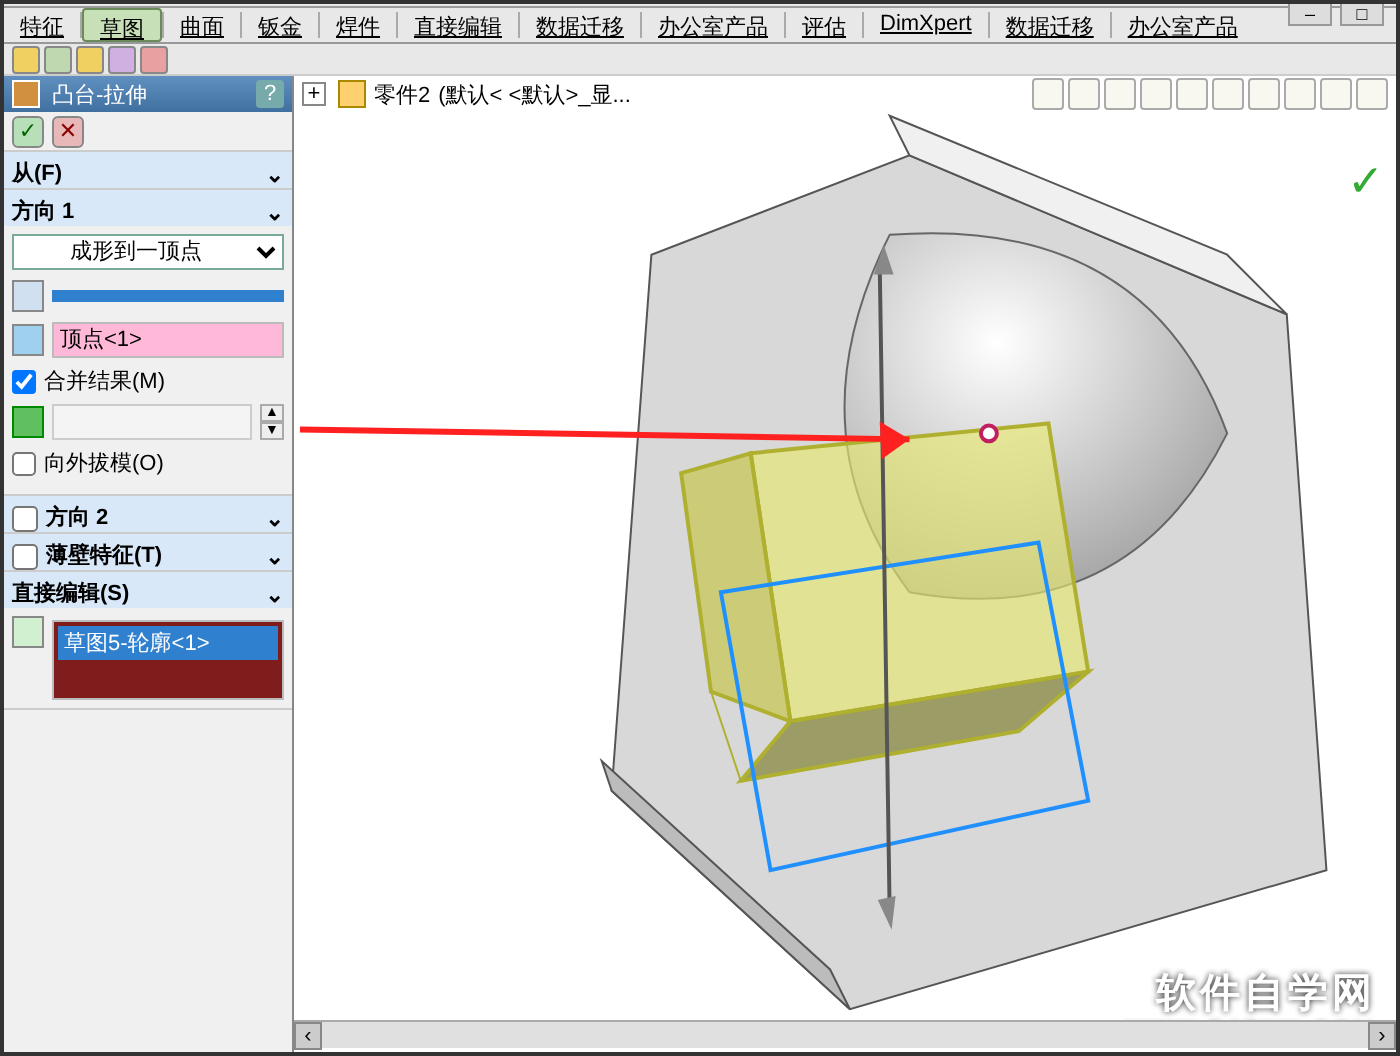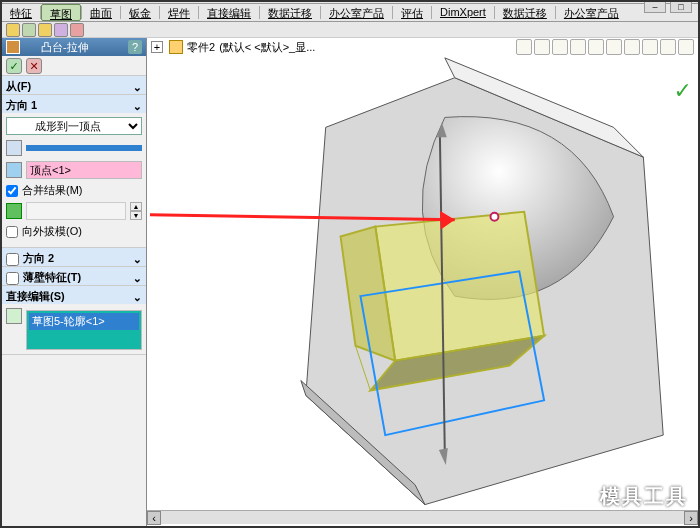--- a/index.html
+++ b/index.html
@@ -12,42 +12,42 @@
 .menubar .m.active{background:#c8e0b8;border:1px solid #6a8a5a;border-radius:2px;}
 .menubar .sep{width:1px;background:#aaa;margin:2px 0;}
 .top-toolbar{height:16px;background:#e8e8e8;display:flex;align-items:center;padding-left:4px;gap:2px;border-bottom:1px solid #ccc;}
 .tt-icon{width:14px;height:14px;border:1px solid #888;border-radius:2px;}
 .tt-icon.y{background:#f0d060;}
 .tt-icon.g{background:#c0d8b0;}
 .tt-icon.r{background:#e8a0a0;}
 .tt-icon.p{background:#d0b0e0;}
 .main{display:flex;height:490px;}
 .sidebar{width:145px;background:#f0f0f0;border-right:1px solid #888;display:flex;flex-direction:column;}
-.feat-hdr{height:18px;background:linear-gradient(#6090c0,#4070a0);color:#fff;display:flex;align-items:center;padding:0 4px;gap:21px;}
+.feat-hdr{height:18px;background:linear-gradient(#6090c0,#4070a0);color:#fff;display:flex;align-items:center;padding:0 4px;gap:6px;}
 .feat-hdr .ic{width:14px;height:14px;background:#d09040;border:1px solid #fff;}
 .feat-hdr .q{margin-left:auto;width:14px;height:14px;background:#7aa;border-radius:2px;text-align:center;line-height:14px;color:#fff;}
 .ok-row{height:20px;display:flex;align-items:center;padding:0 4px;gap:4px;border-bottom:1px solid #ccc;}
 .okc{width:16px;height:16px;border:1px solid #888;border-radius:3px;text-align:center;line-height:14px;}
 .okc.ok{background:#b8e0b8;color:#060;}
 .okc.cx{background:#e8b8b8;color:#800;}
 .sec{border-bottom:1px solid #ccc;}
 .sec-h{height:18px;background:#d8e8f8;display:flex;align-items:flex-end;padding:0 4px;font-weight:bold;}
 .sec-h .chev{margin-left:auto;}
 .sec-b{padding:4px;background:#f0f0f0;}
 select{width:100%;height:18px;border:1px solid #7a9;background:#fff;text-align:center;}
 .field-row{display:flex;align-items:center;gap:4px;margin:4px 0;height:18px;}
 .field-ic{width:16px;height:16px;border:1px solid #888;}
 .field-ic.arr{background:#d0e0f0;}
 .field-ic.vtx{background:#a0d0f0;}
 .field-in{flex:1;height:18px;border:1px solid #bbb;background:#ffb8d8;padding:0 3px;line-height:16px;}
 .field-blue{flex:1;height:6px;background:#3080d0;}
 .cb{display:flex;align-items:center;gap:4px;margin:4px 0;}
 .cb input{width:12px;height:12px;}
 .draft-ic{width:16px;height:16px;background:#60c060;border:1px solid #080;display:inline-block;}
-.list-box{border:1px solid #bbb;background:#14b8a6;height:40px;padding:2px;margin-top:2px;}
+.list-box{border:1px solid #bbb;background:#7f1d1d;height:40px;padding:2px;margin-top:2px;}
 .list-item{background:#3080d0;color:#fff;padding:1px 3px;}
 .vp{flex:1;background:#fff;position:relative;overflow:hidden;}
 .vp-bar{position:absolute;top:0;left:0;right:0;height:18px;background:rgba(255,255,255,.7);display:flex;align-items:center;padding:0 4px;gap:6px;}
 .vp-bar .bc{display:flex;align-items:center;gap:4px;}
 .vp-bar .dot{width:14px;height:14px;background:#ffd070;border:1px solid #a80;}
 .vp-tools{margin-left:auto;display:flex;gap:2px;}
 .vp-tools .ti{width:16px;height:16px;border:1px solid #aaa;background:#f8f8f0;border-radius:2px;}
 .canvas{position:absolute;inset:0;}
 .ok-float{position:absolute;right:6px;top:40px;color:#3a3;font-size:22px;}
 .watermark{position:absolute;right:10px;bottom:6px;text-align:right;color:#fff;opacity:.85;text-shadow:0 0 3px #000;}
@@ -232,21 +232,21 @@
       <polygon points="292,100 302,100 297,85" fill="#888"></polygon>
       <polygon points="294,415 303,413 301,430" fill="#888"></polygon>
       <line x1="3" y1="178" x2="310" y2="183" stroke="#ff2020" stroke-width="3"></line>
       <polygon points="310,183 295,174 296,193" fill="#ff2020"></polygon>
       <circle cx="350" cy="180" r="4" fill="#fff" stroke="#c02060" stroke-width="2"></circle>
     </svg>
 
     <div class="ok-float">✓</div>
 
     <div class="watermark">
-      <div class="l1">模具工具</div>
+      <div class="l1">软件自学网</div>
       <div class="l2">WWW.RJZXW.COM</div>
     </div>
   </div>
 </div>
 
 <div class="bottom-scroll">
   <div class="lbtn">‹</div>
   <div class="rbtn">›</div>
 </div>
 

